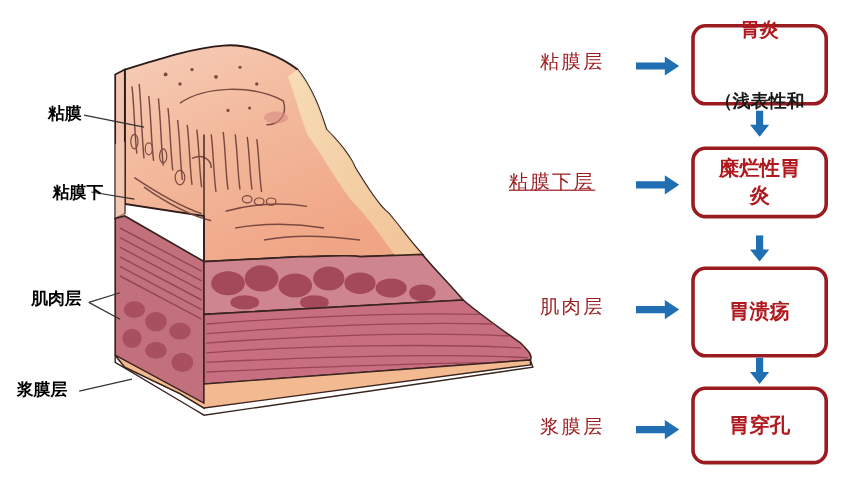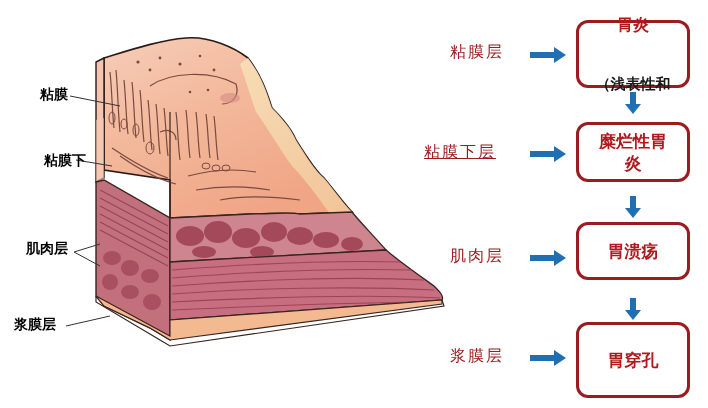--- a/index.html
+++ b/index.html
@@ -188,19 +188,19 @@
 <div class="box" style="top:20px; height:68px;gap:40px;">
   <div class="title">胃炎</div>
   <div class="sub">（浅表性和</div>
 </div>
 
 <div class="box big" style="top:122px; height:60px;">
   <div class="title">糜烂性胃</div>
   <div class="title">炎</div>
 </div>
 
-<div class="box big" style="top:222px; height:58px;">
+<div class="box big" style="top:222px; height:76px;">
   <div class="title">胃溃疡</div>
 </div>
 
-<div class="box big" style="top:322px; height:76px;">
+<div class="box big" style="top:322px; height:65px;">
   <div class="title">胃穿孔</div>
 </div>
 
 </body></html>

